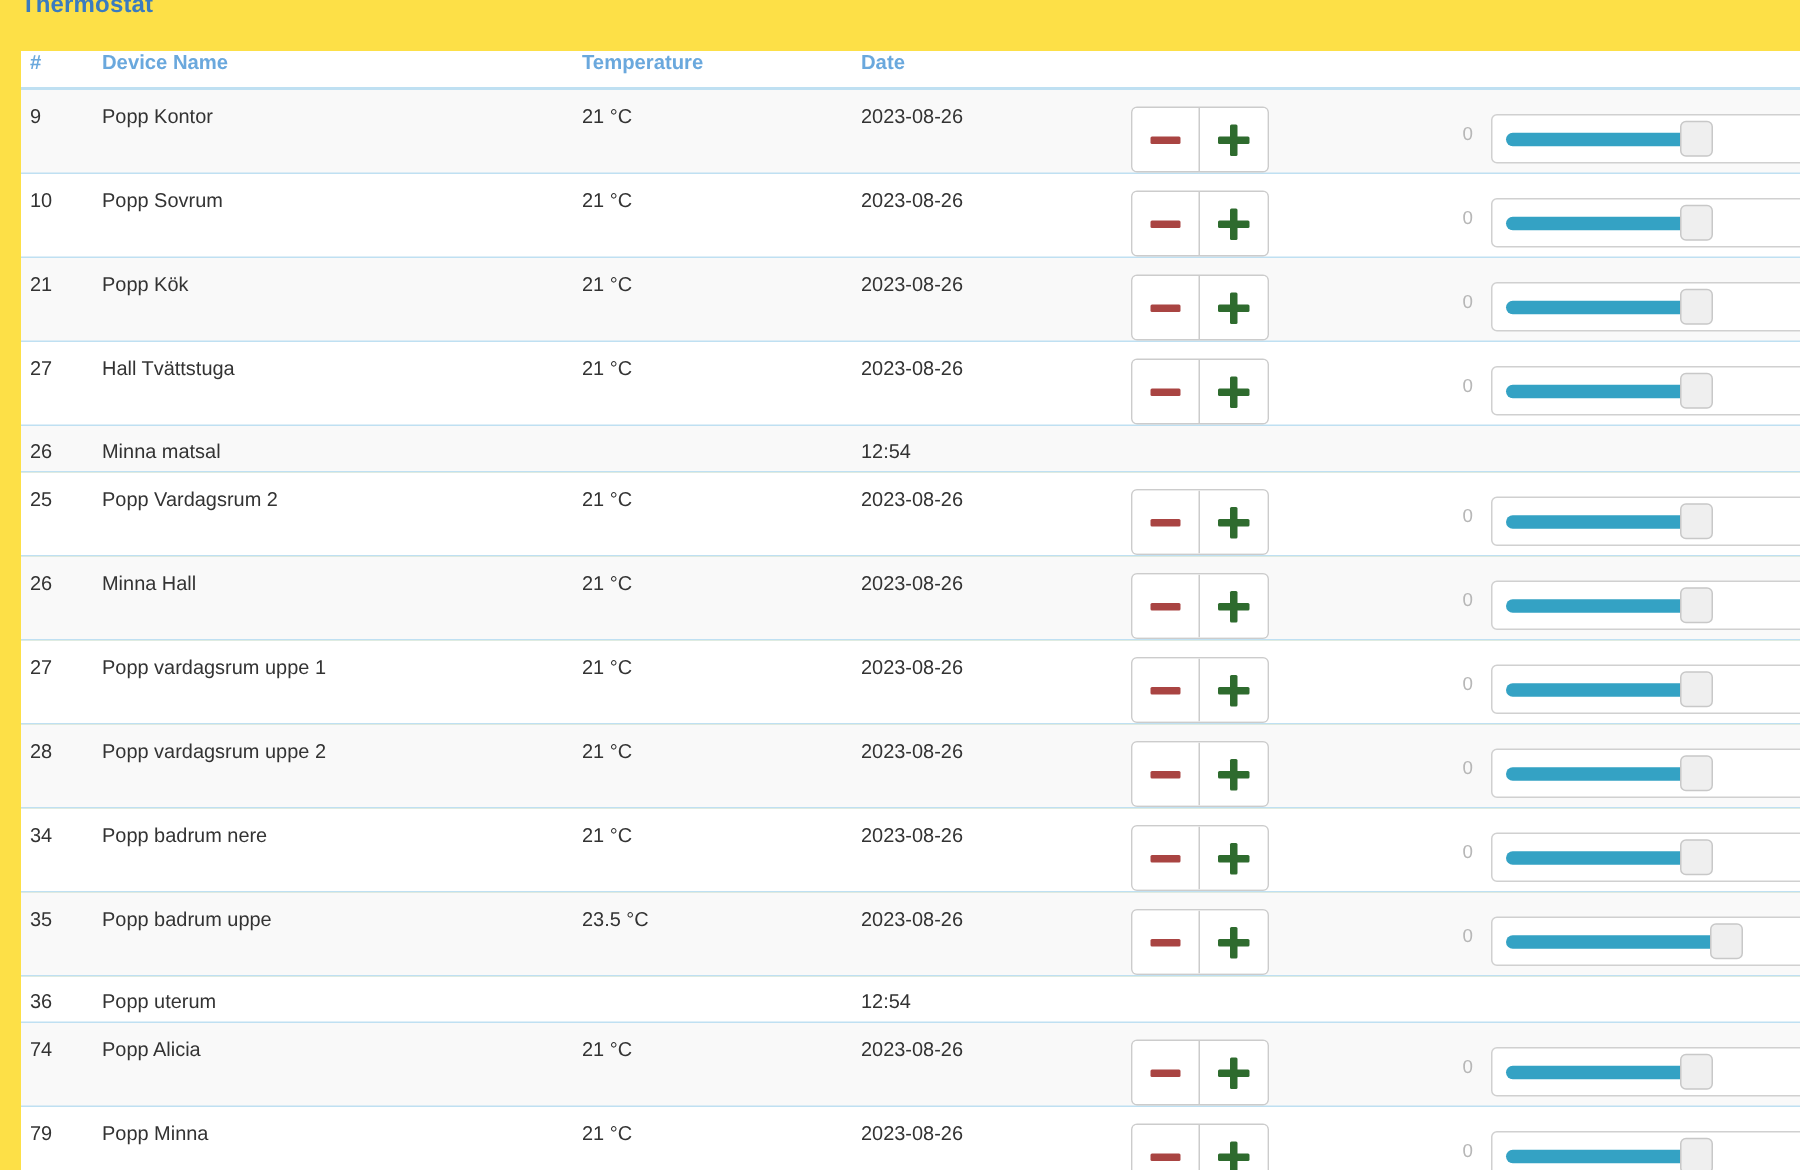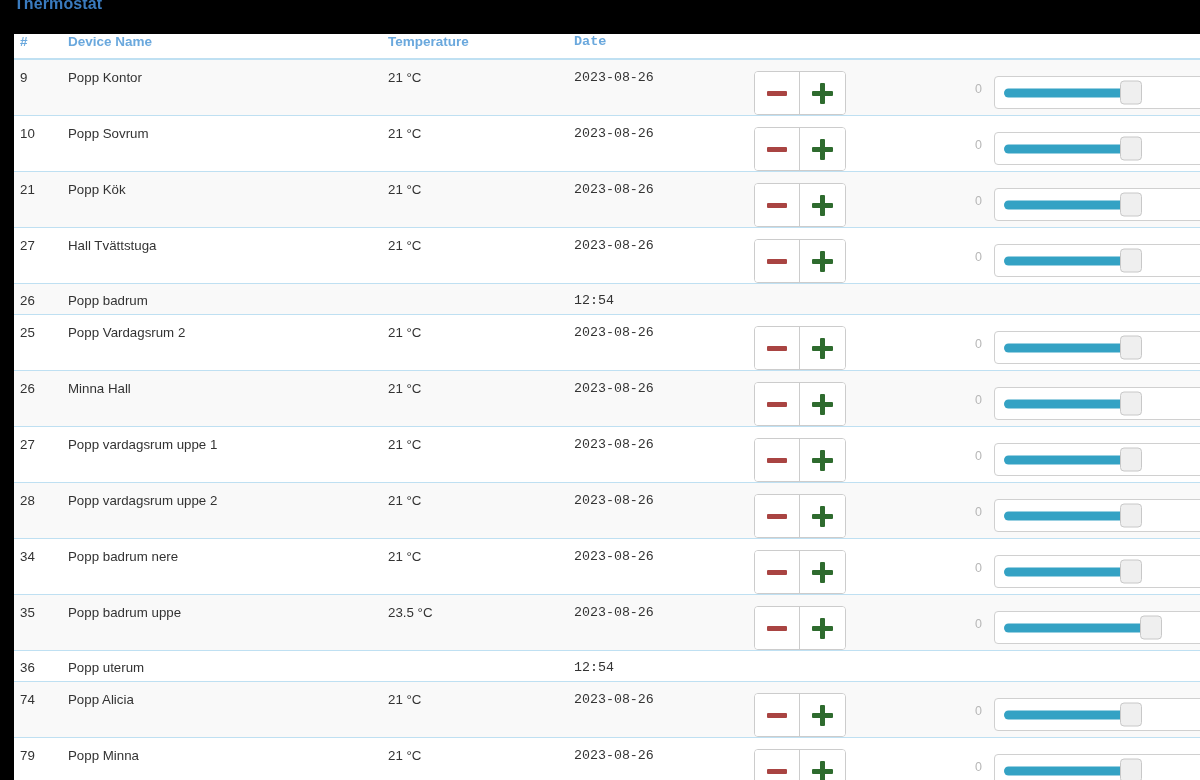--- a/index.html
+++ b/index.html
@@ -11,21 +11,21 @@
     height: 780px;
     background: #ffffff;
     font-family: "Liberation Sans", sans-serif;
     overflow: hidden;
   }
 
   .page {
     width: 1200px;
     height: 780px;
     position: relative;
-    background: #000000;
+    background: #fde047;
   }
 
   
   .page-title {
     position: absolute;
     left: 14px;
     top: -6px;
     font-size: 16px;
     font-weight: bold;
     color: #3a7bbf;
@@ -66,21 +66,21 @@
 
   .thermo-table tbody tr:nth-child(odd) td { background: #f9f9f9; }
   .thermo-table tbody tr:nth-child(even) td { background: #ffffff; }
 
   tr.short-row td { height: 31px; padding-top: 9px; }
 
   
   .col-id    { width: 54px;  padding-left: 6px !important; }
   .col-name  { width: 320px; margin-left: 44px; }
   .col-temp  { width: 186px; margin-left: 11px; }
-  .col-date  { width: 180px; font-family: Liberation Mono, monospace; }
+  .col-date  { width: 180px; }
   .col-ctrl  { width: 180px; }
   .col-num   { width: 60px;  }
   .col-slide { width: 232px; }
 
   td.col-id   { padding-left: 6px; }
 
   .date-alert { color: #ee0000; }
 
   
   .stepper {
@@ -291,21 +291,21 @@
             <div class="slider-box">
               <div class="slider-track">
                 <div class="slider-fill" style="width: 64%;"></div>
                 <div class="slider-thumb" style="left: calc(64% - 11px);"></div>
               </div>
             </div>
           </td>
         </tr>
         <tr class="short-row">
           <td class="col-id">26</td>
-          <td class="col-name">Popp badrum</td>
+          <td class="col-name">Minna matsal</td>
           <td class="col-temp"></td>
           <td class="col-date date-alert">12:54</td>
           <td class="col-ctrl"></td>
           <td class="col-num"></td>
           <td class="col-slide"></td>
         </tr>
         <tr>
           <td class="col-id">25</td>
           <td class="col-name">Popp Vardagsrum 2</td>
           <td class="col-temp">21 °C</td>

